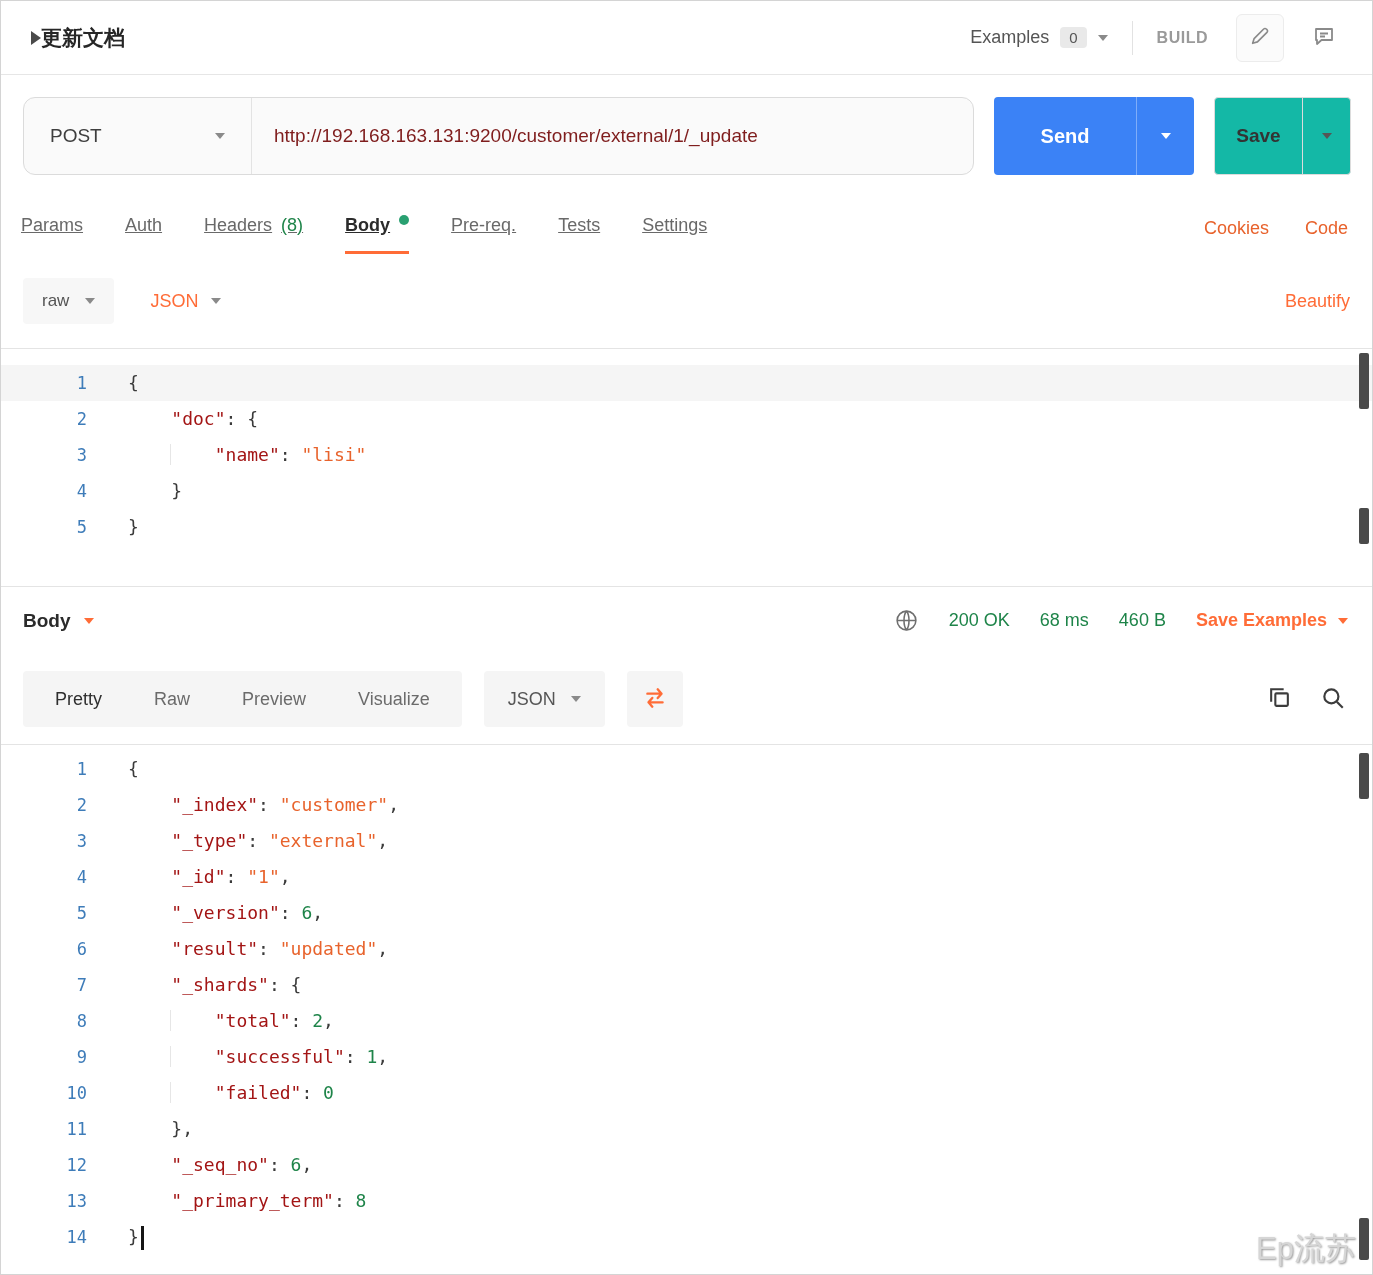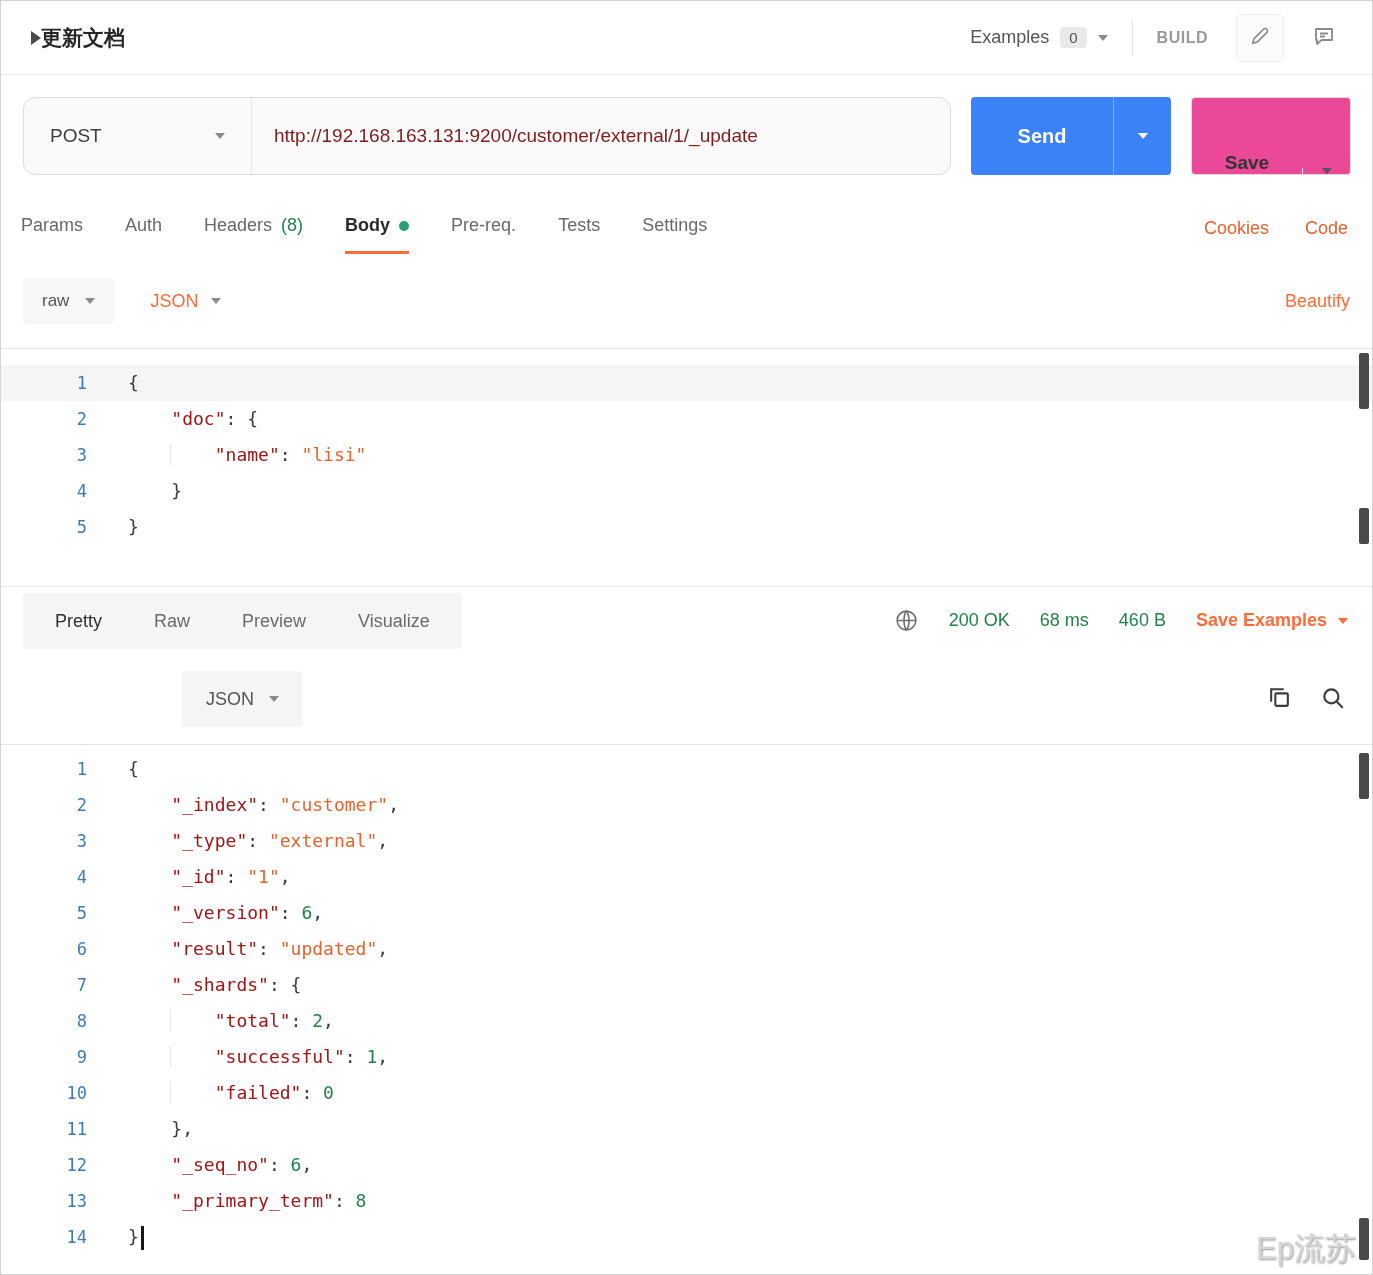--- a/index.html
+++ b/index.html
@@ -40,29 +40,29 @@
 
   
   .req-row { display: flex; margin: 22px 21px 0 22px; height: 78px; gap: 20px; }
   .method-url { flex: 1; display: flex; border: 1px solid #dbdbdb; border-radius: 12px; background: #fafafa; overflow: hidden; }
   .method-select { width: 228px; flex: none; display: flex; align-items: center; justify-content: space-between;
     padding: 0 26px; border-right: 1px solid #e3e3e3; font-size: 19px; color: #3e3e3e; font-weight: 500; cursor: pointer; }
   .url-input { flex: 1; display: flex; align-items: center; padding: 0 22px; font-size: 19px; color: #7f1d1d; cursor: text; }
   .send-btn { width: 200px; flex: none; display: flex; background: #3b82f6; border-radius: 4px; color: #fff; cursor: pointer; }
   .send-main { flex: 1; display: flex; align-items: center; justify-content: center; font-size: 20px; font-weight: 700; }
   .send-caret { width: 58px; border-left: 1px solid rgba(255,255,255,.35); display: flex; align-items: center; justify-content: center; }
-  .save-btn { width: 160px; flex: none; display: flex; background: #ec4899; border: 1px solid #dcdcdc; border-radius: 4px; cursor: pointer; align-items: flex-end; }
+  .save-btn { width: 137px; flex: none; display: flex; background: #14b8a6; border: 1px solid #dcdcdc; border-radius: 4px; cursor: pointer; }
   .save-main { flex: 1; display: flex; align-items: center; justify-content: center; font-size: 19px; font-weight: 600; color: #333; }
   .save-caret { width: 48px; border-left: 1px solid #dcdcdc; display: flex; align-items: center; justify-content: center; }
 
   
   .tabs-row { display: flex; align-items: flex-end; justify-content: space-between; padding: 0 24px 0 20px; margin-top: 40px; }
   .tabs-left { display: flex; gap: 42px; }
   .tab { font-size: 18px; color: #696969; padding-bottom: 15px; border-bottom: 3px solid transparent;
-    cursor: pointer; display: flex; align-items: center; gap: 9px; }
+    cursor: pointer; display: flex; gap: 9px; text-decoration: underline; }
   .tab .count { color: #1E8449; }
   .tab.active { color: #2b2b2b; font-weight: 600; border-bottom-color: #FF6C37; }
   .green-dot { width: 10px; height: 10px; border-radius: 50%; background: #29A071; display: inline-block; }
   .tabs-right { display: flex; gap: 36px; padding-bottom: 15px; }
   .orange-link { color: #E8622C; font-size: 18px; cursor: pointer; }
 
   
   .subtabs-row { display: flex; align-items: center; justify-content: space-between; margin: 0 22px; height: 52px; margin-top: 21px; }
   .subtabs-left { display: flex; align-items: center; gap: 36px; }
   .raw-pill { display: flex; align-items: center; gap: 16px; background: #f7f7f7; border-radius: 4px;
@@ -94,21 +94,21 @@
 
   
   .resp-meta { display: flex; align-items: center; justify-content: space-between; height: 67px; padding: 0 24px 0 22px; }
   .resp-body-dd { display: flex; align-items: center; gap: 13px; font-size: 19px; font-weight: 600; color: #2b2b2b; cursor: pointer; }
   .resp-stats { display: flex; align-items: center; gap: 30px; font-size: 18px; }
   .stat-green { color: #1E8449; cursor: default; }
   .save-response { color: #FF6C37; font-weight: 600; font-size: 18px; display: flex; align-items: center; gap: 11px; cursor: pointer; }
 
   
   .resp-tabs { display: flex; align-items: center; justify-content: space-between; margin: 17px 22px 0; height: 56px; }
-  .resp-tabs-left { display: flex; align-items: center; gap: 22px; flex-direction: column; }
+  .resp-tabs-left { display: flex; align-items: center; gap: 22px; }
   .tab-group { display: flex; background: #f5f5f5; border-radius: 4px; height: 56px; align-items: center; padding: 0 6px; }
   .rtab { padding: 0 26px; font-size: 18px; color: #6b6b6b; cursor: pointer; line-height: 56px; }
   .rtab.active { color: #2f2f2f; font-weight: 500; }
   .json-pill { height: 56px; display: flex; align-items: center; gap: 15px; background: #f5f5f5; border-radius: 4px;
     padding: 0 24px; font-size: 18px; color: #555; cursor: pointer; }
   .wrap-btn { width: 56px; height: 56px; background: #f5f5f5; border-radius: 4px; display: flex;
     align-items: center; justify-content: center; border: none; cursor: pointer; }
   .resp-tabs-right { display: flex; align-items: center; gap: 28px; padding-right: 4px; }
   .plain-icon-btn { background: transparent; border: none; padding: 0; cursor: pointer; display: flex; align-items: center; }
 

